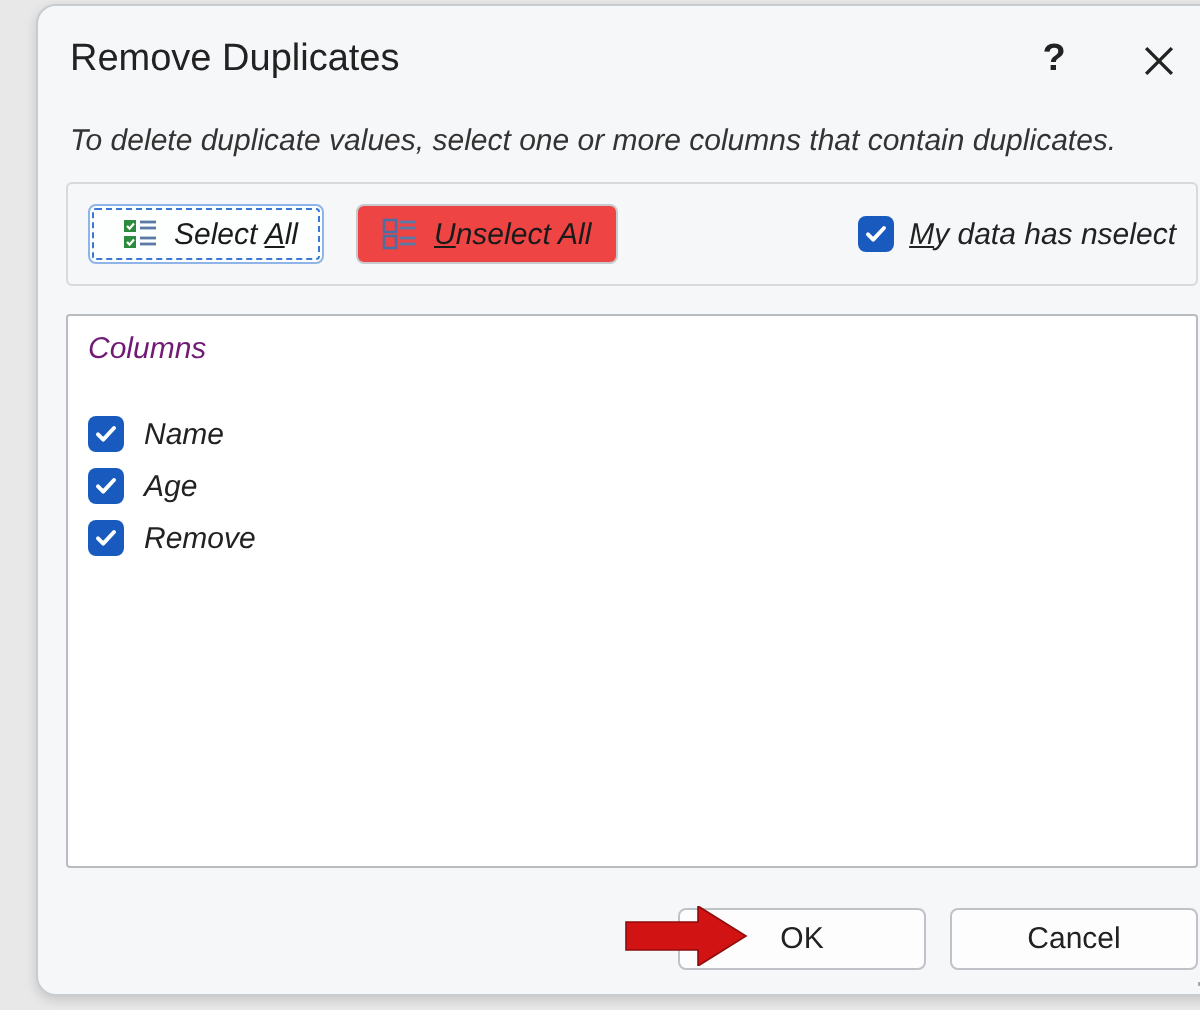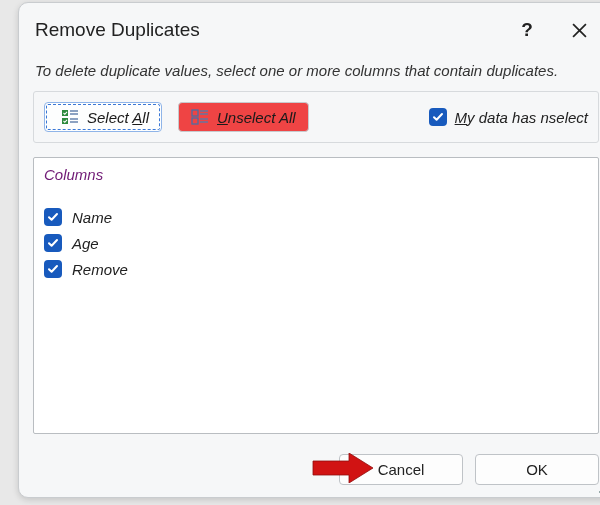--- a/index.html
+++ b/index.html
@@ -273,18 +273,18 @@
         <span>Remove</span>
       </div>
     </div>
 
   </div>
 
   <div class="footer">
     <svg class="arrow" width="64" height="30" viewBox="0 0 64 30">
       <polygon points="2,8 2,22 38,22 38,30 62,15 38,0 38,8" fill="#d11313" stroke="#8f0c0c" stroke-width="0.8"></polygon>
     </svg>
+    <div class="dlg-btn">OK</div>
     <div class="dlg-btn">Cancel</div>
-    <div class="dlg-btn">OK</div>
   </div>
 
   <div class="resize-grip"></div>
 </div>
 
 </body></html>

